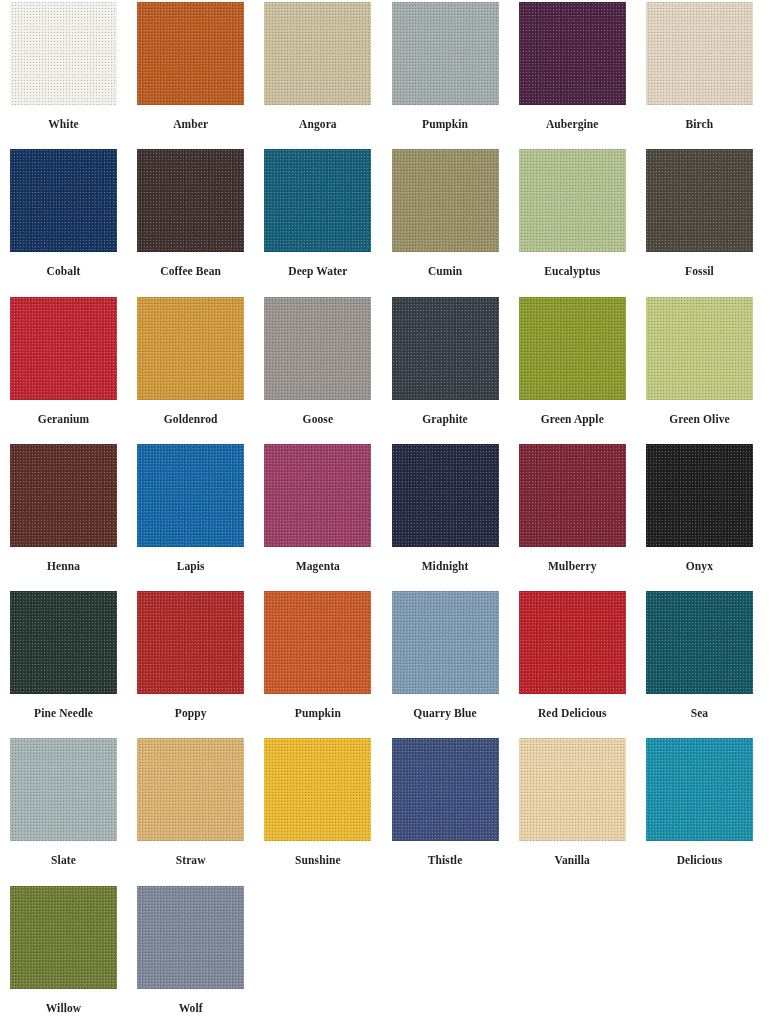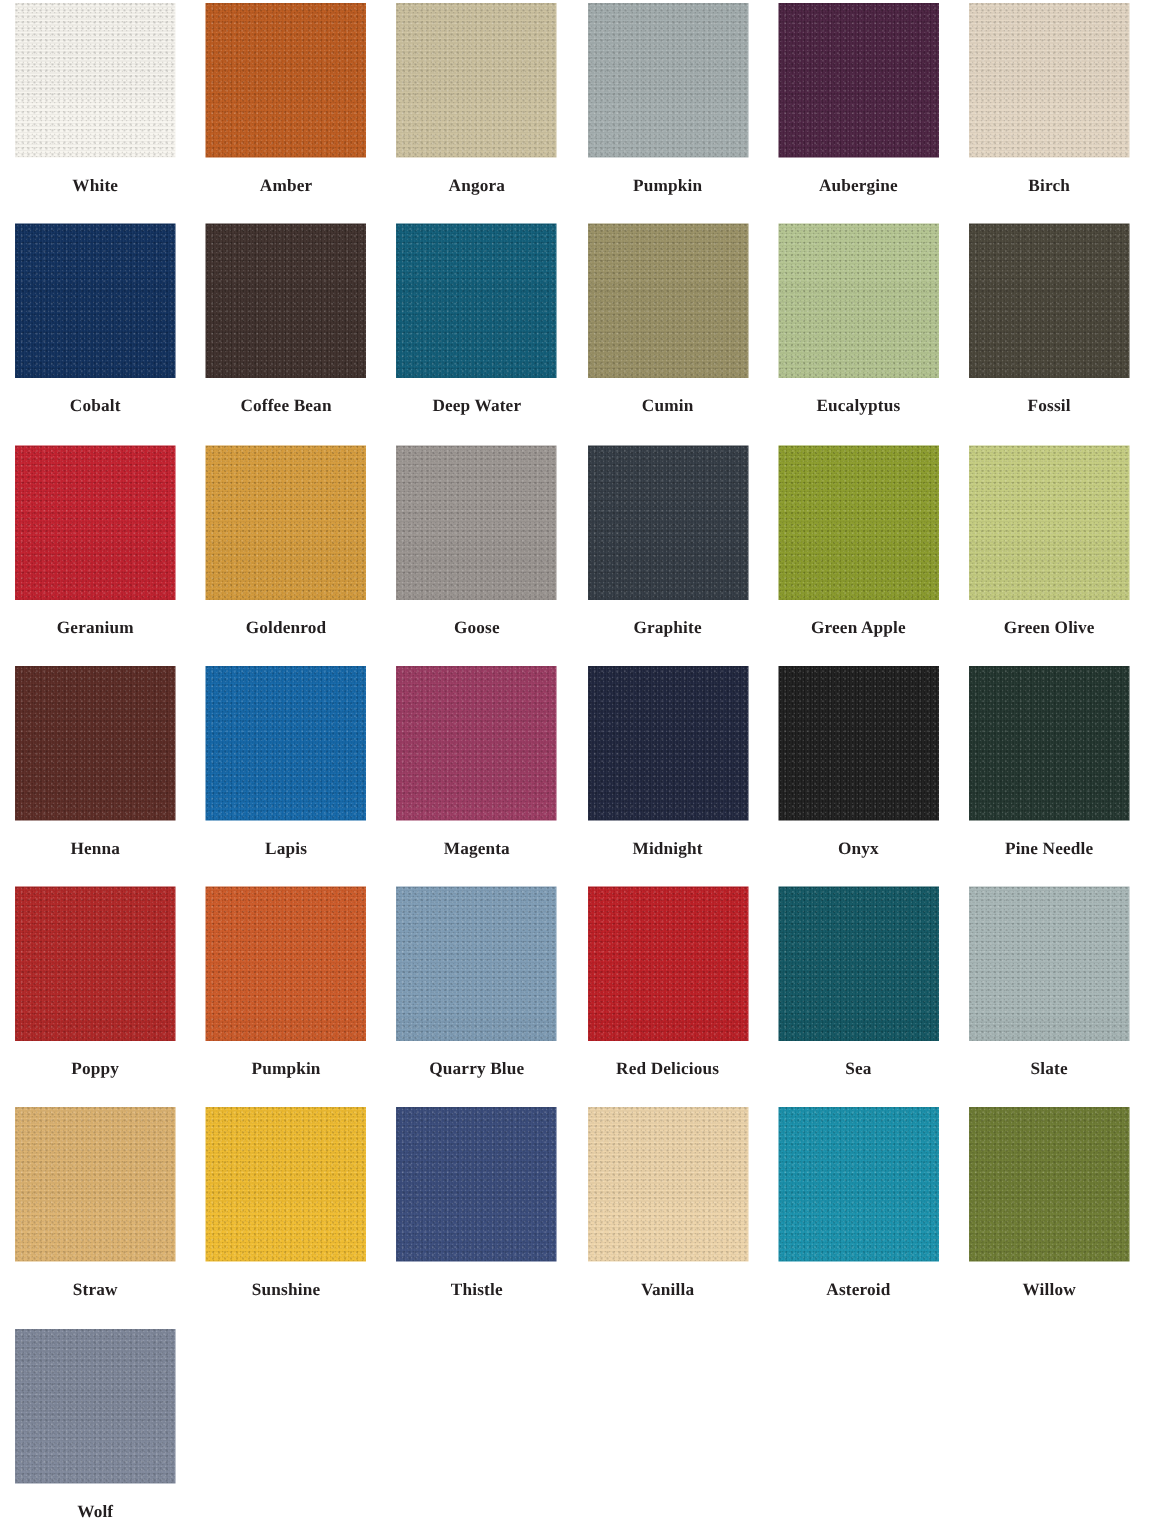--- a/index.html
+++ b/index.html
@@ -228,20 +228,27 @@
       <div class="swatch-label">Magenta</div>
     </div>
     <div class="swatch-cell">
       <div class="swatch-chip" style="background-color: rgb(33, 39, 63);">
         <span class="tex"></span>
         <span class="tex2"></span>
       </div>
       <div class="swatch-label">Midnight</div>
     </div>
     <div class="swatch-cell">
+      <div class="swatch-chip" style="background-color: rgb(123, 36, 52);">
+        <span class="tex"></span>
+        <span class="tex2"></span>
+      </div>
+      <div class="swatch-label">Mulberry</div>
+    </div>
+    <div class="swatch-cell">
       <div class="swatch-chip" style="background-color: rgb(28, 28, 28);">
         <span class="tex"></span>
         <span class="tex2"></span>
       </div>
       <div class="swatch-label">Onyx</div>
     </div>
     <div class="swatch-cell">
       <div class="swatch-chip" style="background-color: rgb(35, 54, 47);">
         <span class="tex"></span>
         <span class="tex2"></span>
@@ -316,21 +323,21 @@
         <span class="tex"></span>
         <span class="tex2"></span>
       </div>
       <div class="swatch-label">Vanilla</div>
     </div>
     <div class="swatch-cell">
       <div class="swatch-chip" style="background-color: rgb(23, 144, 171);">
         <span class="tex"></span>
         <span class="tex2"></span>
       </div>
-      <div class="swatch-label">Asteroid</div>
+      <div class="swatch-label">Delicious</div>
     </div>
     <div class="swatch-cell">
       <div class="swatch-chip" style="background-color: rgb(110, 124, 52);">
         <span class="tex"></span>
         <span class="tex2"></span>
       </div>
       <div class="swatch-label">Willow</div>
     </div>
     <div class="swatch-cell">
       <div class="swatch-chip" style="background-color: rgb(127, 136, 155);">

